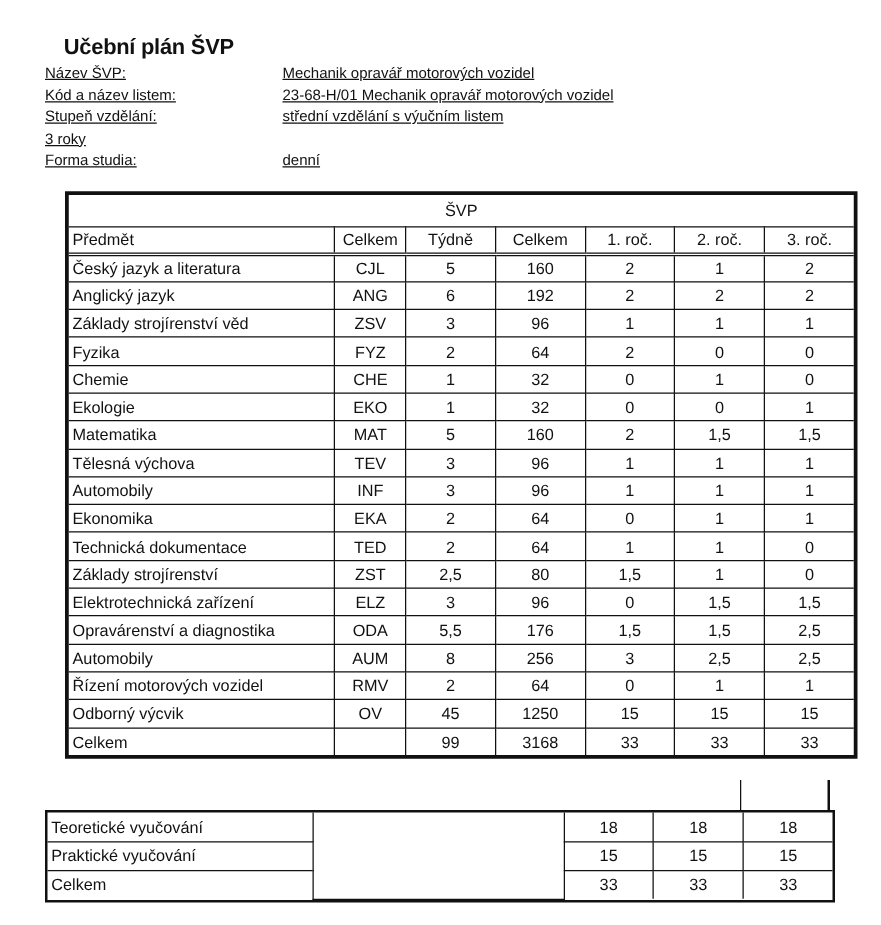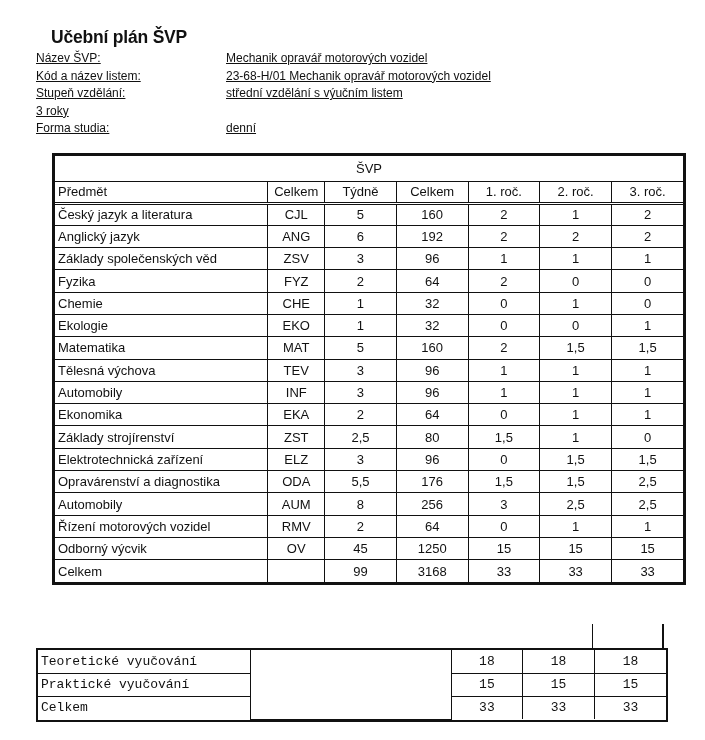--- a/index.html
+++ b/index.html
@@ -16,21 +16,21 @@
   .c0 { width:212px; } .c1 { width:57px; } .c2 { width:71px; } .c3 { width:72px; } .c4 { width:71px; } .c5 { width:72px; } .c6 { width:71px; }
   tr.svp th { height:25px; }
   tr.hdr th { height:22px; border-bottom:3px double #111; }
   .main tr td:first-child, .main tr th:first-child { border-left:none; }
   .main tr td:last-child, .main tr th:last-child { border-right:none; }
   .main tr:first-child th { border-top:none; }
   .main tr:last-child td { border-bottom:none; }
   .gap { position:absolute; left:592px; top:624px; width:72px; height:24px; border-left:1px solid #111; border-right:2px solid #111; box-sizing:border-box; }
   .sum { position:absolute; left:36px; top:648px; border:2px solid #111; border-right:2px solid #111; box-sizing:border-box; }
   .sum table { width:628px; }
-  .sum td { height:23px;font-family:Liberation Mono, monospace; }
+  .sum td { height:23px; }
   .sum tr:first-child td { border-top:none; }
   .sum tr:last-child td { border-bottom:none; }
   .sum tr td:first-child { border-left:none; }
   .sum tr td:last-child { border-right:none; }
 </style>
 </head>
 <body>
 
 <div class="title">Učební plán ŠVP</div>
 
@@ -94,21 +94,21 @@
         <tr>
           <td class="l">Anglický jazyk</td>
           <td>ANG</td>
           <td>6</td>
           <td>192</td>
           <td>2</td>
           <td>2</td>
           <td>2</td>
         </tr>
         <tr>
-          <td class="l">Základy společenských věd</td>
+          <td class="l">Základy strojírenství věd</td>
           <td>ZSV</td>
           <td>3</td>
           <td>96</td>
           <td>1</td>
           <td>1</td>
           <td>1</td>
         </tr>
         <tr>
           <td class="l">Fyzika</td>
           <td>FYZ</td>
@@ -164,20 +164,29 @@
           <td>1</td>
         </tr>
         <tr>
           <td class="l">Ekonomika</td>
           <td>EKA</td>
           <td>2</td>
           <td>64</td>
           <td>0</td>
           <td>1</td>
           <td>1</td>
+        </tr>
+        <tr>
+          <td class="l">Technická dokumentace</td>
+          <td>TED</td>
+          <td>2</td>
+          <td>64</td>
+          <td>1</td>
+          <td>1</td>
+          <td>0</td>
         </tr>
         <tr>
           <td class="l">Základy strojírenství</td>
           <td>ZST</td>
           <td>2,5</td>
           <td>80</td>
           <td>1,5</td>
           <td>1</td>
           <td>0</td>
         </tr>

